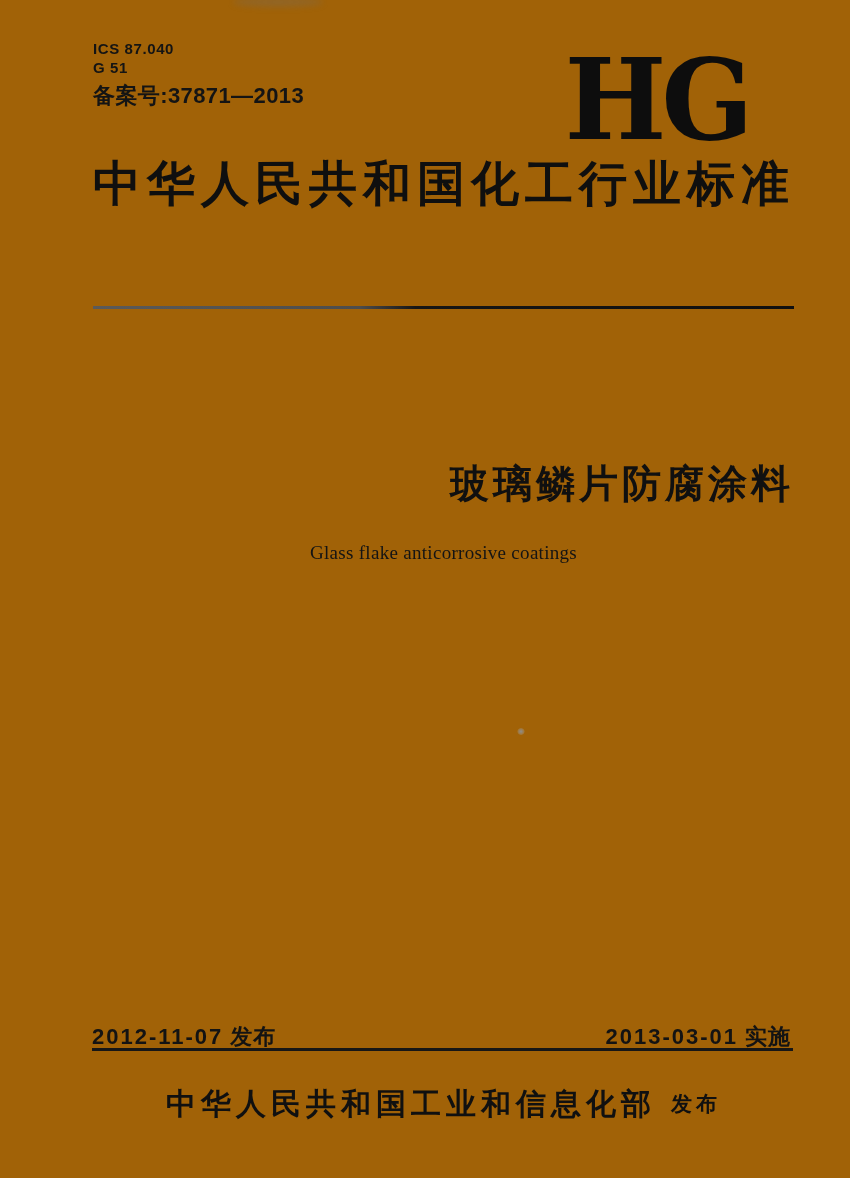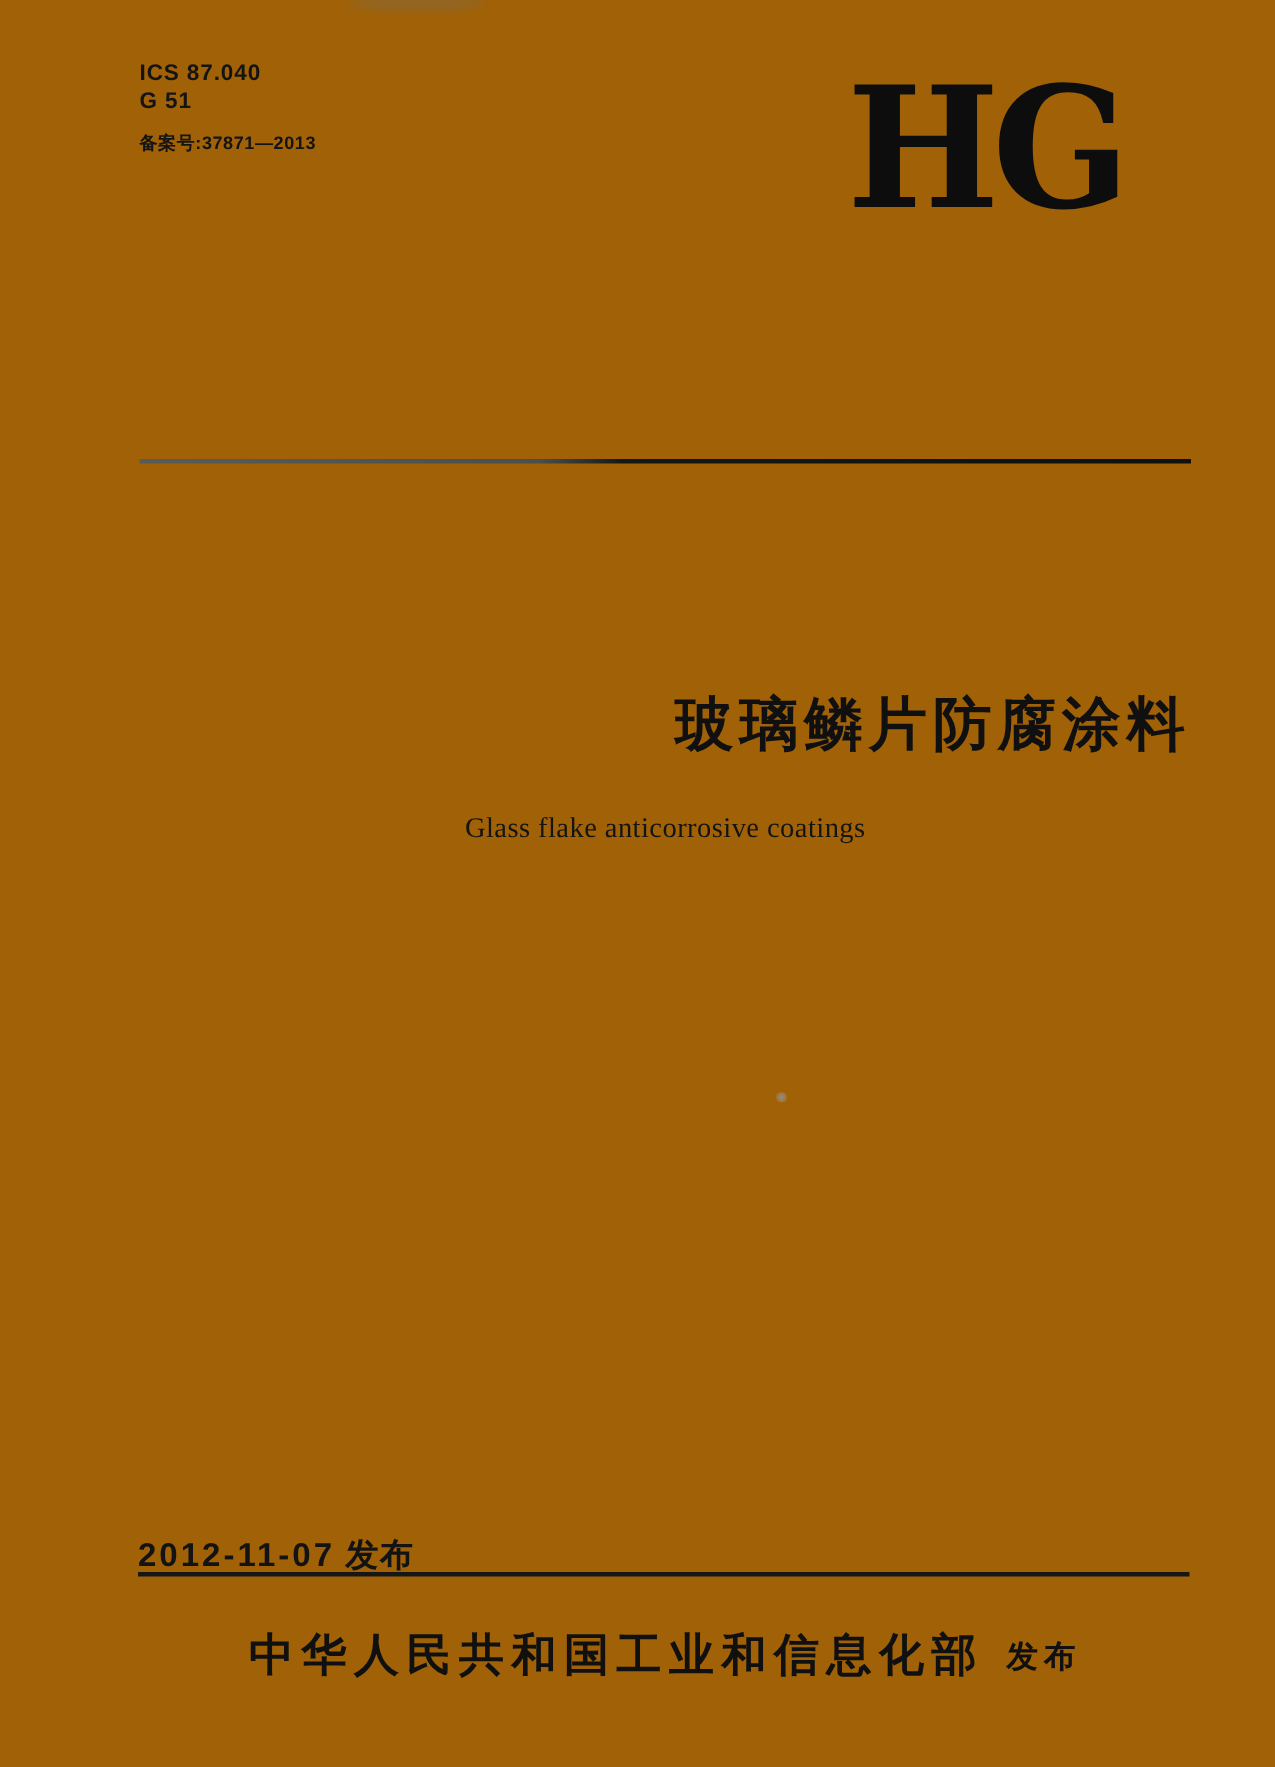--- a/index.html
+++ b/index.html
@@ -28,21 +28,21 @@
     background: radial-gradient(circle, #8d8d8d 0%, rgba(160,160,160,0.35) 55%, transparent 75%);
     border-radius: 50%;
   }
 
   
   .meta {
     position: absolute; left: 93px; top: 39px;
     font-weight: bold; color: #141414;
   }
   .meta-line { font-size: 15px; line-height: 19px; letter-spacing: 0.6px; }
-  .meta-line.record { margin-top: 9px; font-size: 12px; letter-spacing: 0.4px; }
+  .meta-line.record { margin-top: 9px; font-size: 22px; letter-spacing: 0.4px; }
 
   
   .logo {
     position: absolute; top: 44px; right: 102px;
     font-family: "DejaVu Serif", serif;
     font-weight: bold;
     font-size: 112px; line-height: 1;
     letter-spacing: -5px;
     transform: scaleX(0.96);
     transform-origin: 100% 0;
@@ -130,34 +130,38 @@
   <div class="smudge-top"></div>
 
   <header class="meta">
     <div class="meta-line">ICS 87.040</div>
     <div class="meta-line">G 51</div>
     <div class="meta-line record">备案号:37871—2013</div>
   </header>
 
   <div class="logo">HG</div>
 
+  <h1 class="std-title">中华人民共和国化工行业标准</h1>
 
 
   <div class="rule rule-top"></div>
 
   <h2 class="doc-title">玻璃鳞片防腐涂料</h2>
 
   <h3 class="doc-title-en">Glass flake anticorrosive coatings</h3>
 
   <div class="speck"></div>
 
   <div class="date-row">
     <div>
       <span class="date-value">2012-11-07</span><span class="date-label">发布</span>
     </div>
+    <div>
+      <span class="date-value">2013-03-01</span><span class="date-label">实施</span>
+    </div>
   </div>
 
   <div class="rule rule-bottom"></div>
 
   <footer class="publisher-row">
     <span class="publisher-name">中华人民共和国工业和信息化部</span>
     <span class="publisher-label">发布</span>
   </footer>
 
 </div>

